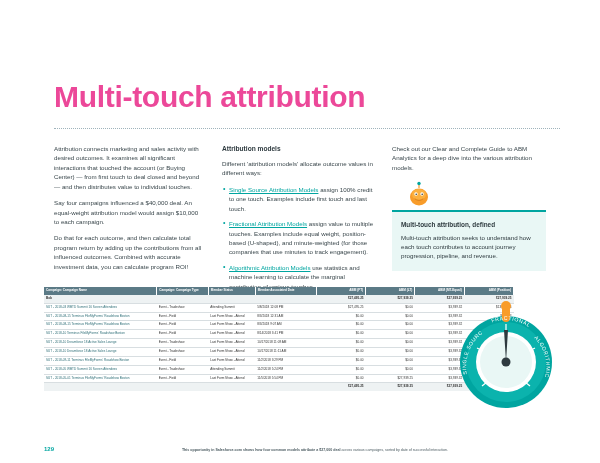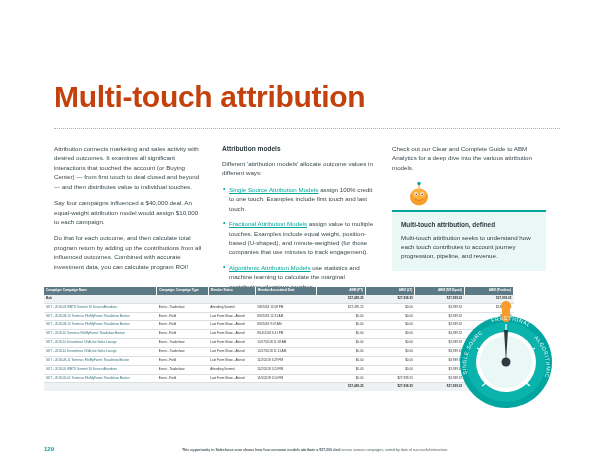--- a/index.html
+++ b/index.html
@@ -27,21 +27,21 @@
     border-top: 1px dotted #9fb3bb;
   }
   h1.title {
     position: absolute;
     left: 54px;
     top: 82px;
     margin: 0;
     font-size: 30px;
     line-height: 1;
     font-weight: bold;
-    color: #c2410c;
+    color: #ec4899;
     letter-spacing: -0.3px;
   }
   
   .col {
     position: absolute;
     top: 144px;
     font-size: 6.2px;
     line-height: 1.52;
     color: #3a474c;
   }

